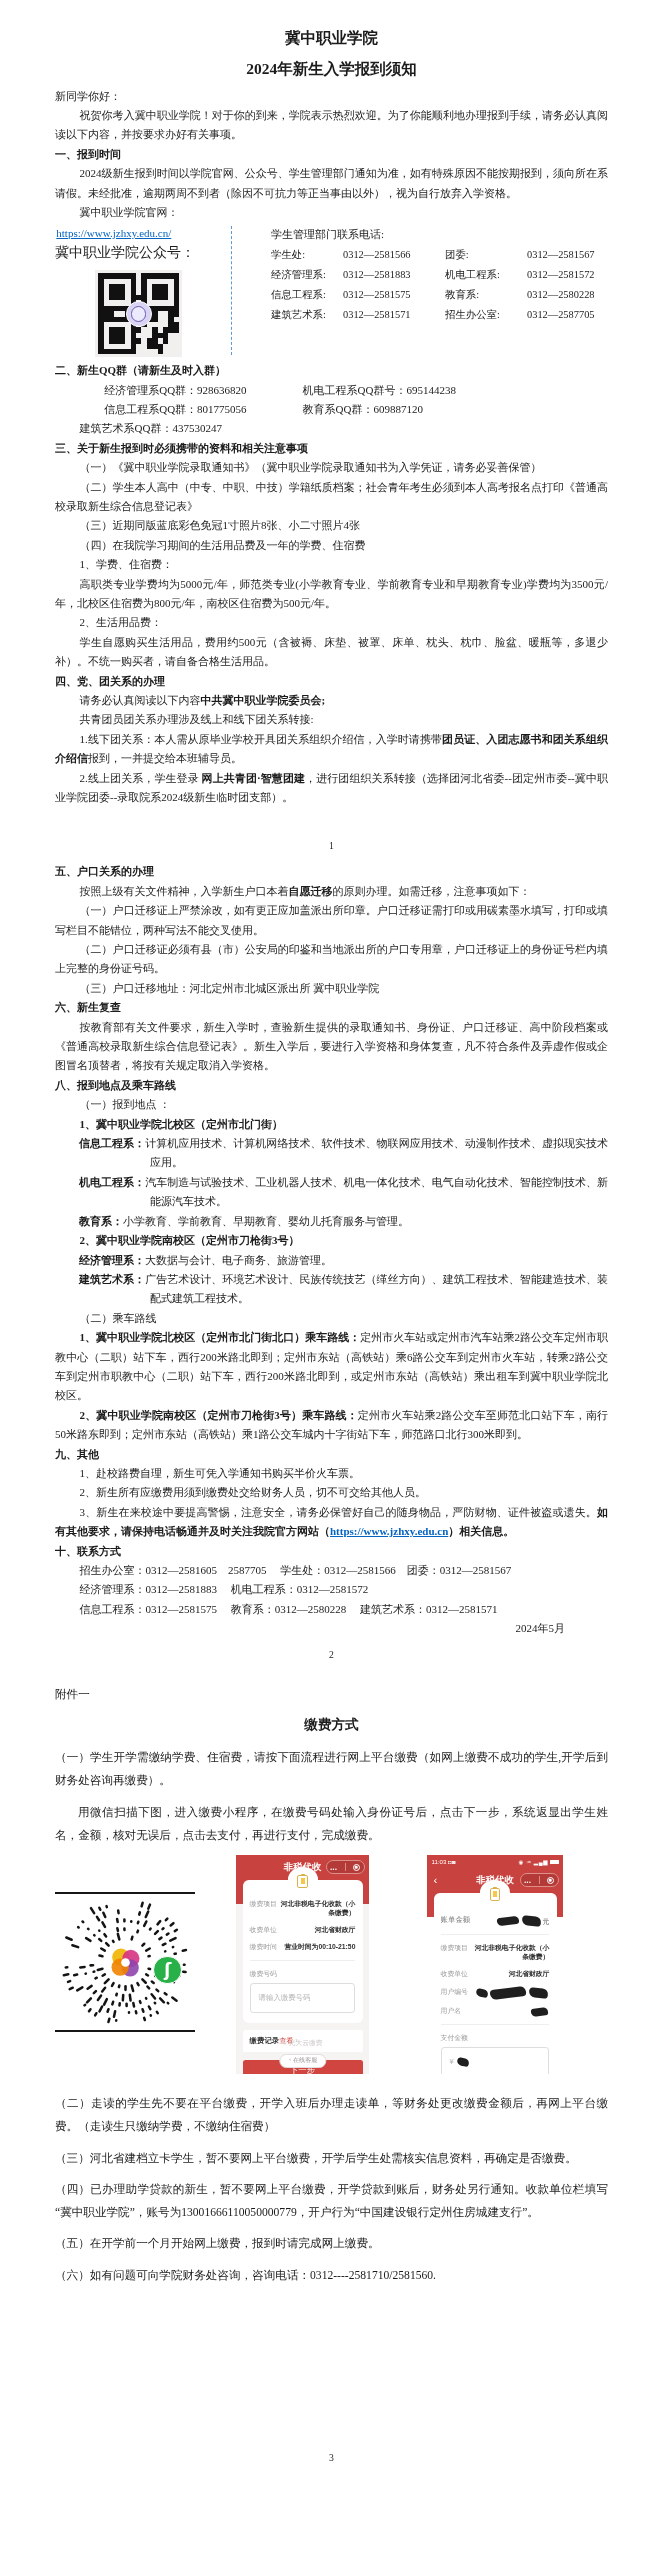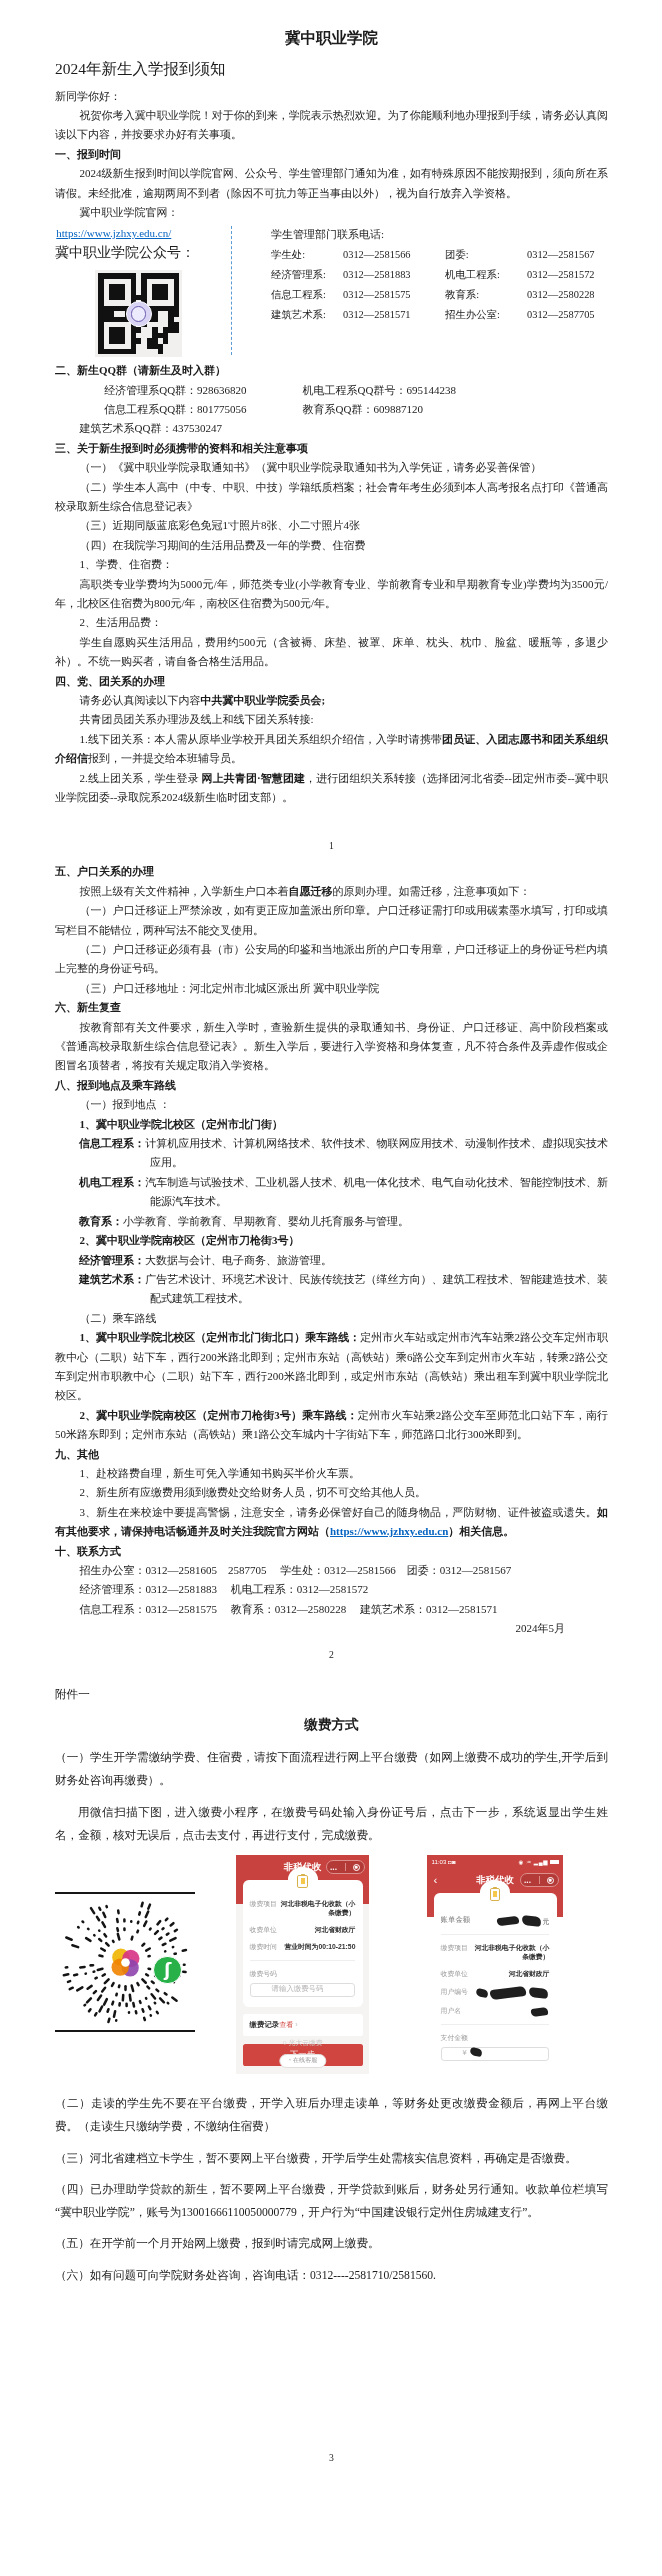--- a/index.html
+++ b/index.html
@@ -2,21 +2,21 @@
 <html lang="zh" style="font-size:10.4px"><head>
 <meta charset="utf-8">
 <style>
   *{box-sizing:border-box;margin:0;padding:0}
   html,body{background:#fff}
   body{width:662px;height:2576px;position:relative;overflow:hidden;
        font-family:"Liberation Serif","DejaVu Serif",serif;color:#1c1c1c}
   #flow{position:absolute;left:0;top:0;width:662px;padding:27px 54px 0 55px}
   .blk{font-size:11px;line-height:19.4px;text-align:justify}
   .title{font-size:15.5px;font-weight:bold;text-align:center;line-height:22px}
-  .subtitle{font-size:15.5px;font-weight:normal;text-align:left;line-height:22px;margin:9px 0 6.5px}
+  .subtitle{font-size:15.5px;font-weight:bold;text-align:center;line-height:22px;margin:9px 0 6.5px}
   .h{font-weight:bold}
   .pi{text-indent:24.6px}
   .hang{padding-left:95px;text-indent:-71px}
   .right{text-align:right;padding-right:43px}
   .pagenum{text-align:center;font-size:9.7px}
   .attach-title{text-align:center;font-weight:bold;font-size:13.6px;line-height:22px;margin:6.5px 0 10.4px}
   .p3{font-size:11.6px;line-height:23px;margin-bottom:8.4px}
   .pi3{text-indent:23px}
   .b{font-weight:bold}
   .u{text-decoration:underline}
@@ -74,22 +74,22 @@
          background:#fff;border-radius:50%;display:flex;align-items:center;justify-content:center}
   .clip{width:10.4px;height:13.6px;border:1px solid #d8b14a;border-radius:1.9px;background:#fff;position:relative;margin-top:3.9px}
   .clip::before{content:"";position:absolute;top:-1.9px;left:2.6px;width:3.9px;height:2.6px;background:#d8b14a;border-radius:0.6px}
   .clip::after{content:"";position:absolute;top:2.6px;left:2.6px;width:3.9px;height:5.8px;background:#f5c84c}
   .crow{display:flex;justify-content:space-between;padding:3.9px 7.1px;align-items:flex-start}
   .lab{color:#9a9a9a;font-size:6.8px;white-space:nowrap}
   .lab2{color:#777;font-size:7.4px;white-space:nowrap}
   .val{color:#2f2f2f;font-weight:bold;font-size:6.8px;text-align:right;max-width:79px;line-height:9px}
   .cdiv{border-top:0.6px solid #eee;margin:3.9px 7.1px}
   .ilab{color:#9a9a9a;font-size:6.8px;padding:3.9px 7.1px 2.6px}
-  .ibox{margin:1.3px 7.1px 7.8px;border:0.6px solid #ddd;border-radius:3.2px;height:14px;display:flex;align-items:flex-start;
-        padding:0 21px;font-size:7.4px;color:#b5b2b2;cursor:text;background:#fff}
+  .ibox{margin:1.3px 7.1px 7.8px;border:0.6px solid #ddd;border-radius:3.2px;height:30px;display:flex;align-items:center;
+        padding:0 8px;font-size:7.4px;color:#b5b2b2;cursor:text;background:#fff}
   .record{margin:6.5px 6.5px 0;background:#fff;border-radius:2.6px;display:flex;justify-content:flex-start;
           align-items:center;height:22px;padding:0 7.1px}
   .rl{font-size:7.4px;color:#333;font-weight:bold}
   .ra{font-size:7.1px;color:#d0453f;cursor:pointer}
   .ra::after{content:" ›";color:#bbb}
   .btn{margin:8.4px 6.5px 0;background:#d0453f;color:#fff;text-align:center;height:21.3px;line-height:21.3px;
        border-radius:2.6px;font-size:8.4px;cursor:pointer}
   .brand{position:absolute;bottom:26px;left:0;right:0;text-align:center;color:#cbc7c7;font-size:6.8px}
   .brand::before{content:"○ ";font-size:7.1px}
   .service{position:absolute;bottom:6.5px;left:50%;transform:translateX(-50%);border:0.6px solid #e2dede;

